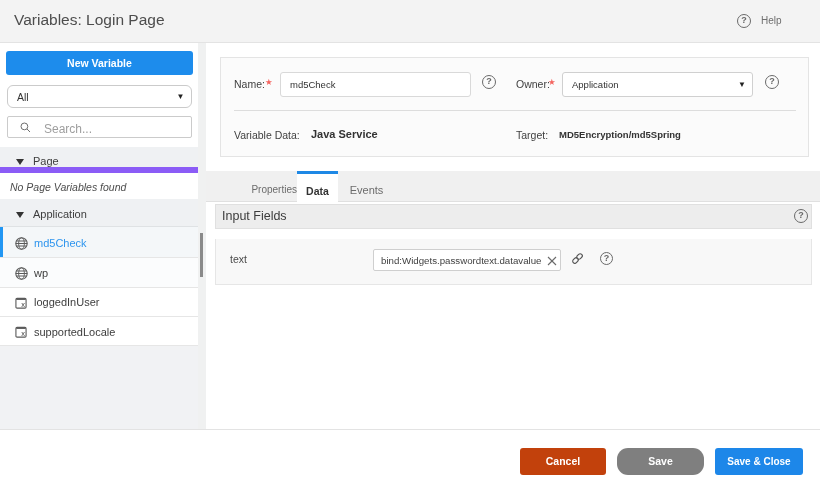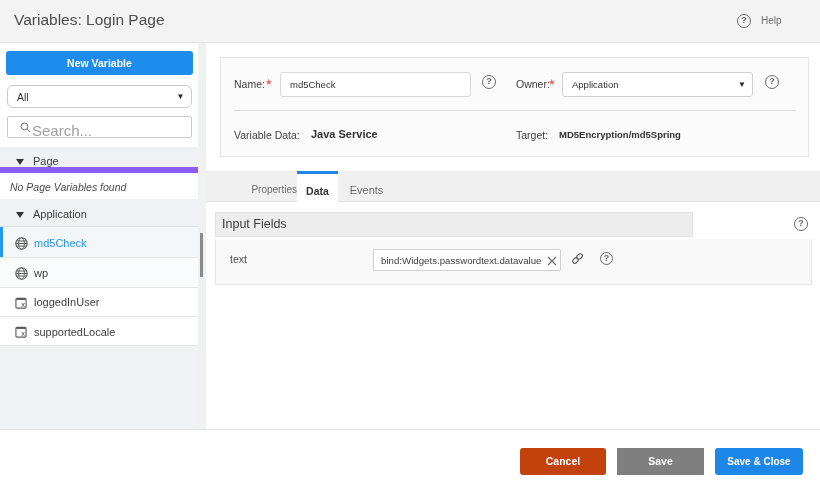--- a/index.html
+++ b/index.html
@@ -25,21 +25,21 @@
   <div class="abs" style="left:7px;top:42px;width:185px;height:23px;border:1px solid #cbcbcb;border-radius:6px;background:#fff">
     <span class="abs" style="left:9px;top:5px;font-size:10.5px;color:#333">All</span>
     <span class="abs" style="right:6.5px;top:6px;font-size:8px;color:#222">▼</span>
   </div>
 
   <div class="abs" style="left:7px;top:73px;width:185px;height:22px;border:1px solid #cbcbcb;border-radius:2px;background:#fff">
     <svg class="abs" style="left:12px;top:5px" width="11" height="11" viewBox="0 0 11 11">
         <circle cx="4.4" cy="4.4" r="3.4" fill="none" stroke="#6e6e6e" stroke-width="1"></circle>
         <line x1="7" y1="7" x2="10" y2="10" stroke="#6e6e6e" stroke-width="1"></line>
       </svg>
-    <span class="abs" style="left:24px;top:5px;font-size:15px;color:#9e9e9e">Search...</span>
+    <span class="abs" style="left:36px;top:5px;font-size:12px;color:#9e9e9e">Search...</span>
   </div>
 
   <div class="abs" style="left:0;top:104px;width:198px;height:26px;background:#eff1f3;border-bottom:6px solid #8b5cf6">
     <span class="abs" style="left:16px;top:12px;width:0;height:0;border-left:4.5px solid transparent;border-right:4.5px solid transparent;border-top:6px solid #333"></span>
     <span class="abs vtxt" style="left:33px;top:8px">Page</span>
   </div>
   <div class="abs" style="left:0;top:130px;width:198px;height:18px;background:#fff">
     <span class="abs" style="left:10px;top:7px;font-size:10.5px;font-style:italic;color:#4c4c4c;top:8px">No Page Variables found</span>
   </div>
   <div class="abs" style="left:0;top:156px;width:198px;height:28px;background:#eff1f3;border-bottom:1px solid #dfe2e4">
@@ -113,21 +113,21 @@
   <span class="abs" style="left:90px;top:70px;font-size:11px;font-weight:bold;color:#333">Java Service</span>
   <span class="abs" style="left:295px;top:71px;font-size:10.5px;color:#3f3f3f">Target:</span>
   <span class="abs" style="left:338px;top:71px;font-size:9.5px;font-weight:bold;color:#333">MD5Encryption/md5Spring</span>
 </div>
 
 <div class="abs" style="left:206px;top:171px;width:614px;height:31px;background:#f0f0f0;border-bottom:1px solid #e0e0e0"></div>
 <div class="abs" style="left:220px;top:171px;width:77px;height:38px;font-size:10px;color:#6b6b6b;text-align:right;line-height:38px">Properties</div>
 <div class="abs" style="left:297px;top:171px;width:41px;height:32px;background:#fff;border-top:3px solid #1e88e5;font-size:10.5px;font-weight:bold;color:#333;text-align:center;line-height:34px">Data</div>
 <div class="abs" style="left:338px;top:171px;width:57px;height:25px;font-size:11px;color:#6b6b6b;text-align:center;line-height:38px">Events</div>
 
-<div class="abs" style="left:215px;top:212px;width:478px;height:25px;background:#ededed;border:1px solid #e0e0e0">
+<div class="abs" style="left:215px;top:204px;width:597px;height:25px;background:#ededed;border:1px solid #e0e0e0">
   <span class="abs" style="left:6px;top:4px;font-size:12.5px;color:#3b3b3b">Input Fields</span>
   <div class="qicon" style="left:578px;top:4px">?</div>
 </div>
 <div class="abs" style="left:215px;top:239px;width:597px;height:46px;background:#f8f8f8;border:1px solid #e6e6e6;border-top:none">
   <span class="abs" style="left:14px;top:14px;font-size:10.5px;color:#4a4a4a">text</span>
   <div class="abs" style="left:157px;top:10px;width:188px;height:22px;background:#fff;border:1px solid #cfcfcf;border-radius:2px">
     <span class="abs" style="left:7px;top:5px;font-size:9.7px;color:#3f3f3f">bind:Widgets.passwordtext.datavalue</span>
     <svg class="abs" style="right:2px;top:5px" width="12" height="12" viewBox="0 0 12 12">
         <line x1="2" y1="2" x2="10" y2="10" stroke="#6a6a6a" stroke-width="1.1"></line>
         <line x1="10" y1="2" x2="2" y2="10" stroke="#6a6a6a" stroke-width="1.1"></line>
@@ -137,15 +137,15 @@
       <g transform="rotate(45 6 6)" fill="none" stroke="#555" stroke-width="1.3">
         <rect x="3.7" y="-0.4" width="4.6" height="6.6" rx="2.3"></rect>
         <rect x="3.7" y="5.8" width="4.6" height="6.6" rx="2.3"></rect>
       </g>
     </svg>
   <div class="qicon" style="left:384px;top:13px;width:13px;height:13px;line-height:10px">?</div>
 </div>
 
 <div class="abs" style="left:0;top:429px;width:820px;height:59px;background:#fff;border-top:1px solid #e3e3e3">
   <div class="abs" style="left:520px;top:18px;width:86px;height:27px;background:#c2410c;border-radius:3px;color:#fff;font-size:10.5px;font-weight:bold;text-align:center;line-height:27px">Cancel</div>
-  <div class="abs" style="left:617px;top:18px;width:87px;height:27px;background:#7f7f7f;border-radius:0;color:#fff;font-size:10.5px;font-weight:bold;text-align:center;line-height:27px">Save</div>
+  <div class="abs" style="left:617px;top:18px;width:87px;height:27px;background:#7f7f7f;border-radius:11px;color:#fff;font-size:10.5px;font-weight:bold;text-align:center;line-height:27px">Save</div>
   <div class="abs" style="left:715px;top:18px;width:88px;height:27px;background:#1d87e9;border-radius:3px;color:#fff;font-size:10px;font-weight:bold;text-align:center;line-height:27px">Save &amp; Close</div>
 </div>
 
 </body></html>

